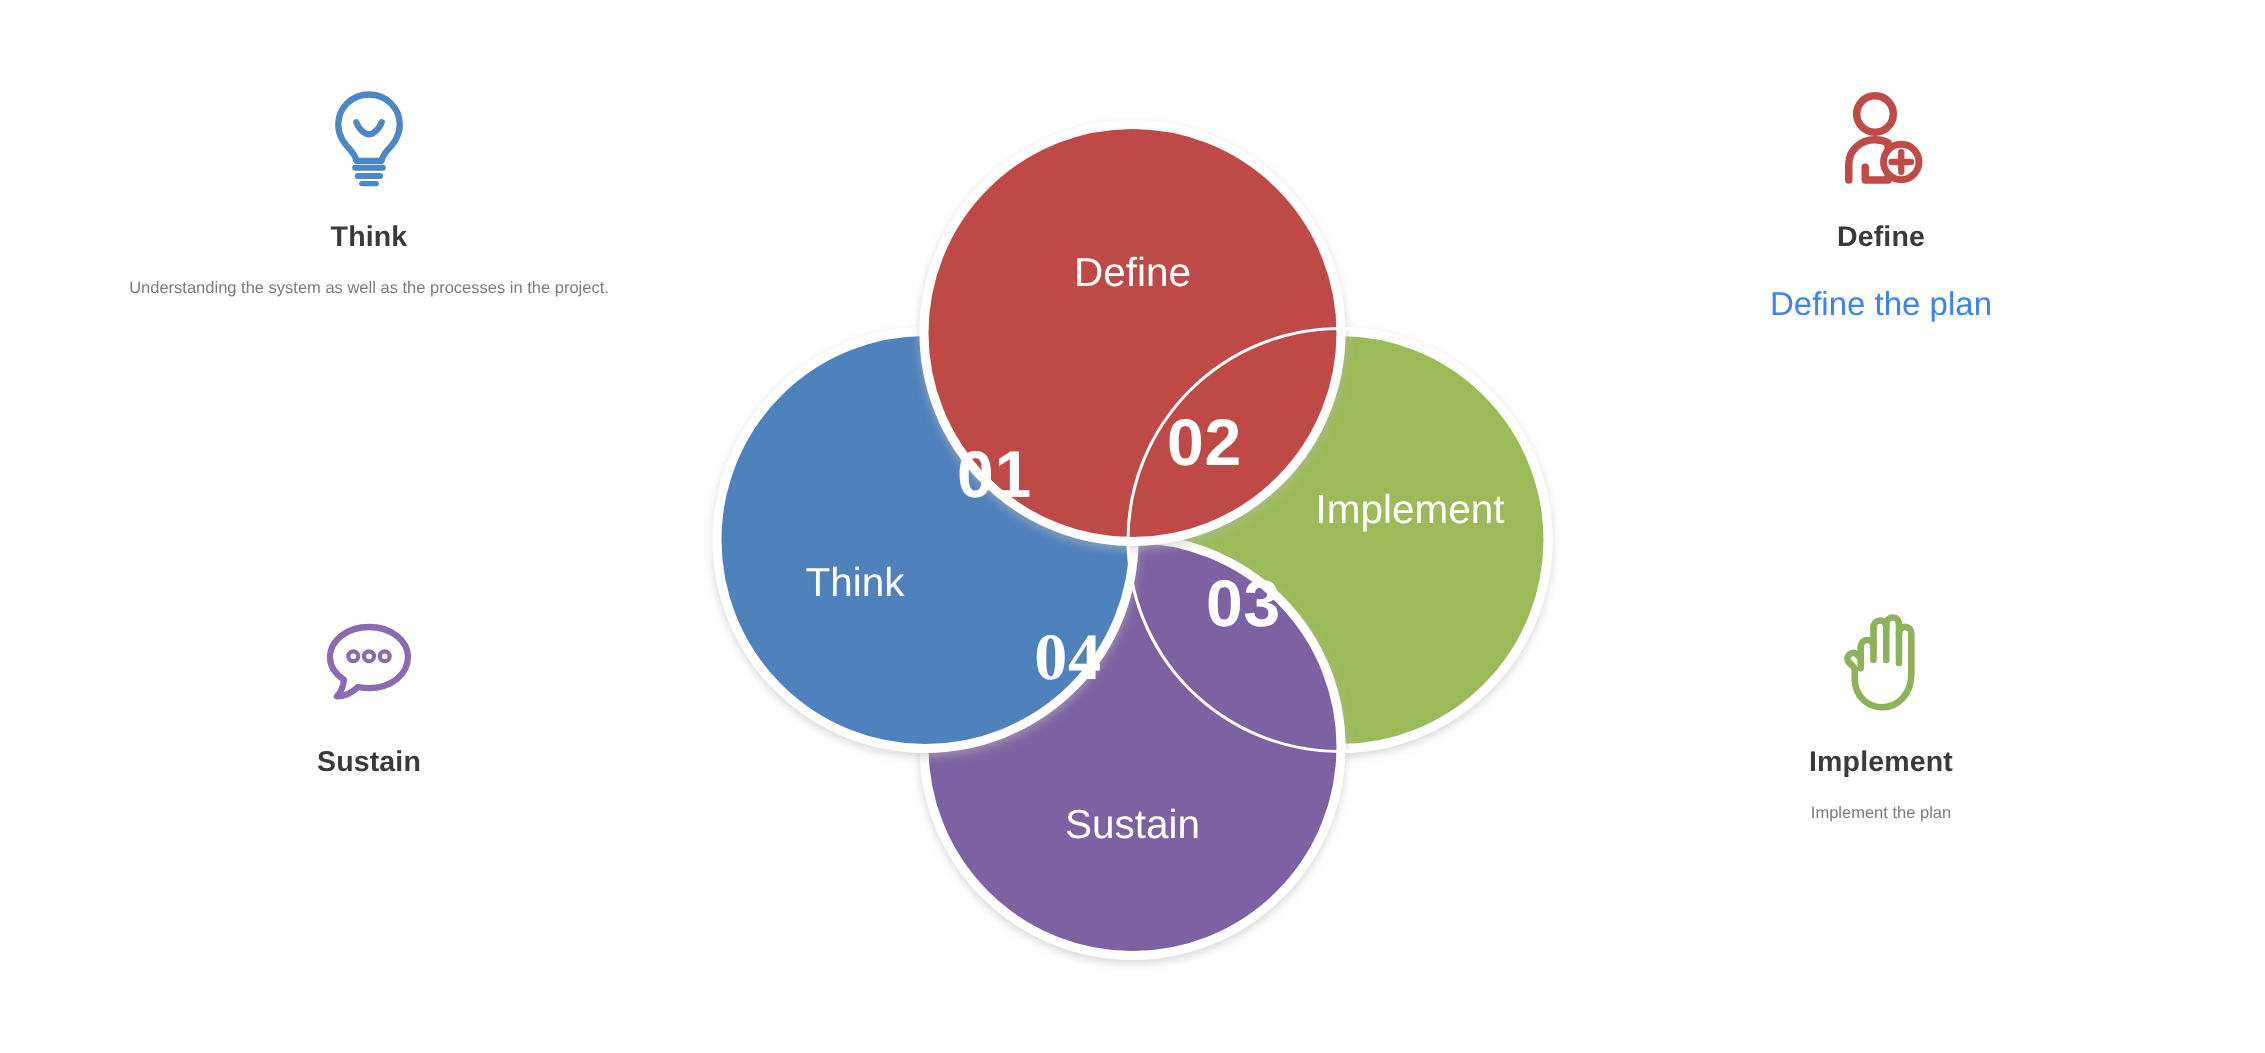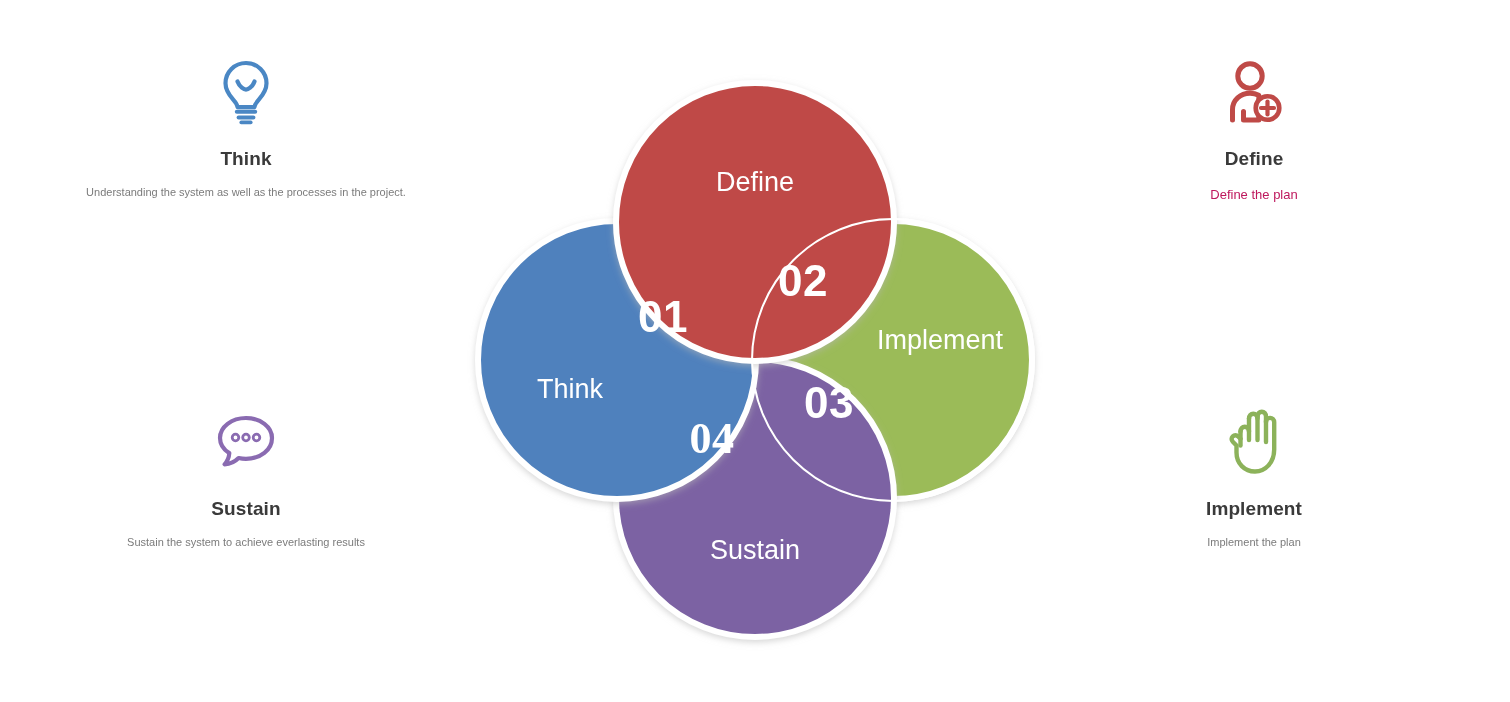--- a/index.html
+++ b/index.html
@@ -46,22 +46,22 @@
     margin-top: 14px;
   }
   .blk-desc {
     font-size: 11px;
     color: #7b7b7b;
     line-height: 1.73;
     margin-top: 13px;
     padding: 0 6px;
   }
   .blk-extra {
-    font-size: 13px;
-    color: #be185d;
+    font-size: 22px;
+    color: #3b82f6;
     line-height: 1.73;
     margin-top: 14px;
   }
 
   
   .venn {
     position: absolute;
     left: 455px;
     top: 60px;
     width: 600px;
@@ -84,21 +84,21 @@
     font-size: 44px;
     font-weight: bold;
     white-space: nowrap;
     letter-spacing: .5px;
     transform: translate(-50%, -50%);
     pointer-events: none;
   }
 
   
   .lbl-define    { left: 300px; top: 122px; }
-  .num-define    { left: 348px; top: 221px; }
+  .num-define    { left: 348px; top: 236px; }
 
   .lbl-implement { left: 485px; top: 280px; }
   .num-implement { left: 374px; top: 343px; }
 
   .lbl-think     { left: 115px; top: 329px; }
   .num-think     { left: 208px; top: 257px; text-align: center; }
 
   .lbl-sustain   { left: 300px; top: 490px; }
   .num-sustain   { left: 257px; top: 378px; font-family: Liberation Serif, serif; }
 </style>
@@ -125,21 +125,20 @@
     <svg width="62" height="58" viewBox="0 0 62 58" aria-hidden="true">
       <path d="M31 5 C16.6 5 5 13.9 5 24.9 C5 31.0 8.6 36.5 14.3 40.1
                C14.0 44.6 12.2 48.4 9.6 51.3 C14.6 51.0 20.1 48.6 23.6 45.0
                C25.9 45.5 28.4 45.8 31 45.8 C45.4 45.8 57 36.9 57 24.9 C57 13.9 45.4 5 31 5 Z" fill="none" stroke="#8a6bb1" stroke-width="4.2" stroke-linejoin="round"></path>
       <circle cx="20.5" cy="24.5" r="3.3" fill="none" stroke="#8a6bb1" stroke-width="2.8"></circle>
       <circle cx="31" cy="24.5" r="3.3" fill="none" stroke="#8a6bb1" stroke-width="2.8"></circle>
       <circle cx="41.5" cy="24.5" r="3.3" fill="none" stroke="#8a6bb1" stroke-width="2.8"></circle>
     </svg>
   </div>
   <div class="blk-title">Sustain</div>
-  <div class="blk-desc">Sustain the system to achieve everlasting results</div>
 </div>
 
 <div class="side-block block-right blk-define">
   <div class="icon-wrap">
     <svg width="56" height="64" viewBox="0 0 56 64" aria-hidden="true">
       <circle cx="24" cy="16" r="12.2" fill="none" stroke="#bf4a47" stroke-width="5"></circle>
       <path d="M6.5 60 L6.5 49.5 C6.5 40 14.3 33.2 24 33.2 C27.2 33.2 30.2 33.9 32.8 35.2
                L32.8 60 L17.5 60 L17.5 51.5" fill="none" stroke="#bf4a47" stroke-width="5" stroke-linejoin="round" stroke-linecap="round"></path>
       <circle cx="41.5" cy="48" r="11.8" fill="#ffffff" stroke="#bf4a47" stroke-width="4.6"></circle>
       <line x1="41.5" y1="41.5" x2="41.5" y2="54.5" stroke="#bf4a47" stroke-width="4.2" stroke-linecap="round"></line>

